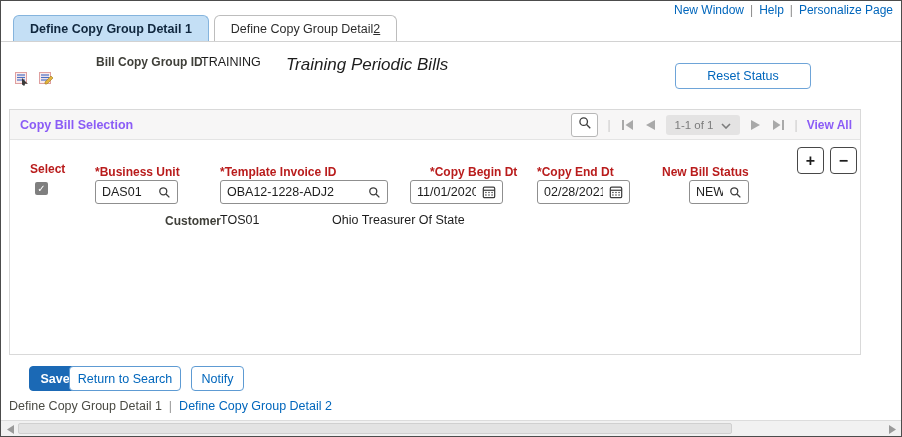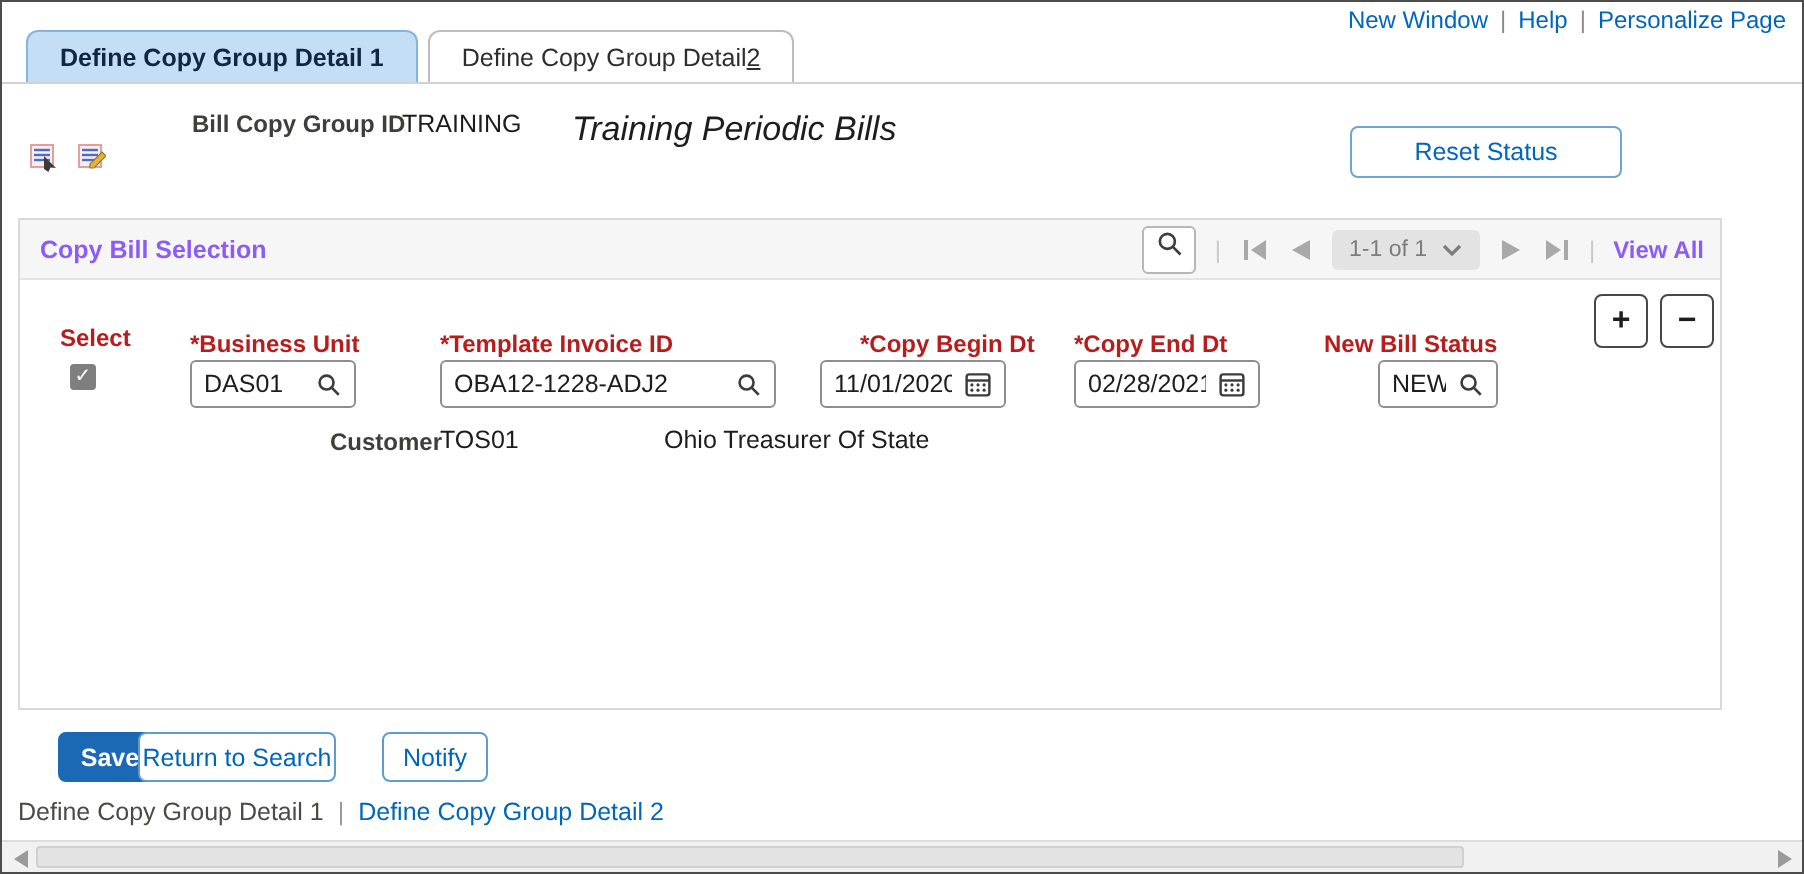--- a/index.html
+++ b/index.html
@@ -57,21 +57,21 @@
             border-radius:4px; font-size:16px; font-weight:bold; color:#1d1d1d; cursor:pointer;
             display:flex; align-items:center; justify-content:center; font-family:inherit; }
   .cust-label { position:absolute; font-size:12px; font-weight:bold; color:#3f3f39; }
   .cust-val { position:absolute; font-size:12.5px; color:#1d1d1d; }
   
   .btn-save { position:absolute; top:365px; left:8px; width:52px; height:25px; background:#1b69b5;
               border:1px solid #1b69b5; border-radius:4px; color:#fff; font-size:12.5px; font-weight:bold;
               cursor:pointer; font-family:inherit;margin-left:20px; }
   .btn-line { position:absolute; top:365px; height:25px; background:#fff; border:1px solid #5e9bd3;
               border-radius:4px; color:#0066bc; font-size:12.5px; cursor:pointer; font-family:inherit; }
-  .btn-return { left:68px; width:99px; }
+  .btn-return { left:68px; width:112px; }
   .btn-notify { left:190px; width:53px; }
   .footer-links { position:absolute; top:398px; left:8px; font-size:12.5px; white-space:nowrap; }
   .footer-links .cur { color:#4b4b44; }
   .footer-links .sep { color:#9a9a9a; margin:0 7px; }
   .footer-links a { color:#0066bc; text-decoration:none; cursor:pointer; }
   
   .hscroll { position:absolute; left:0; bottom:0; width:100%; height:16px; background:#f1f1f1;
              border-top:1px solid #dcdcdc; }
   .hs-arrow { position:absolute; top:2px; width:12px; height:12px; display:flex; align-items:center;
               justify-content:center; cursor:pointer; }

